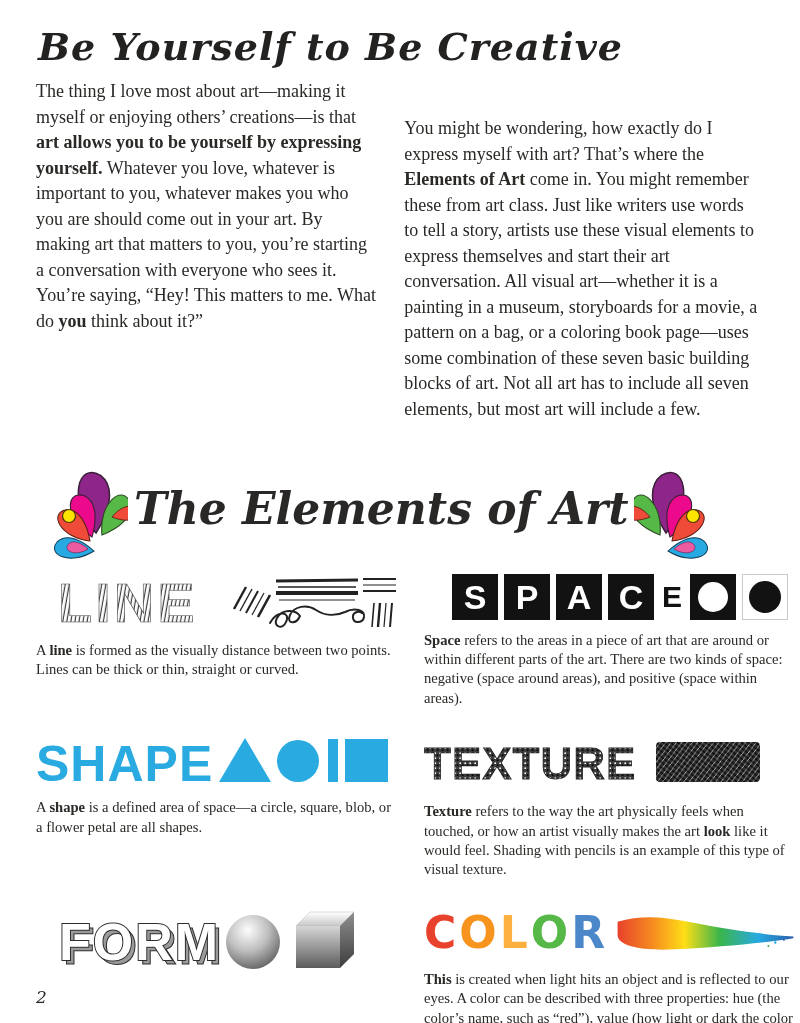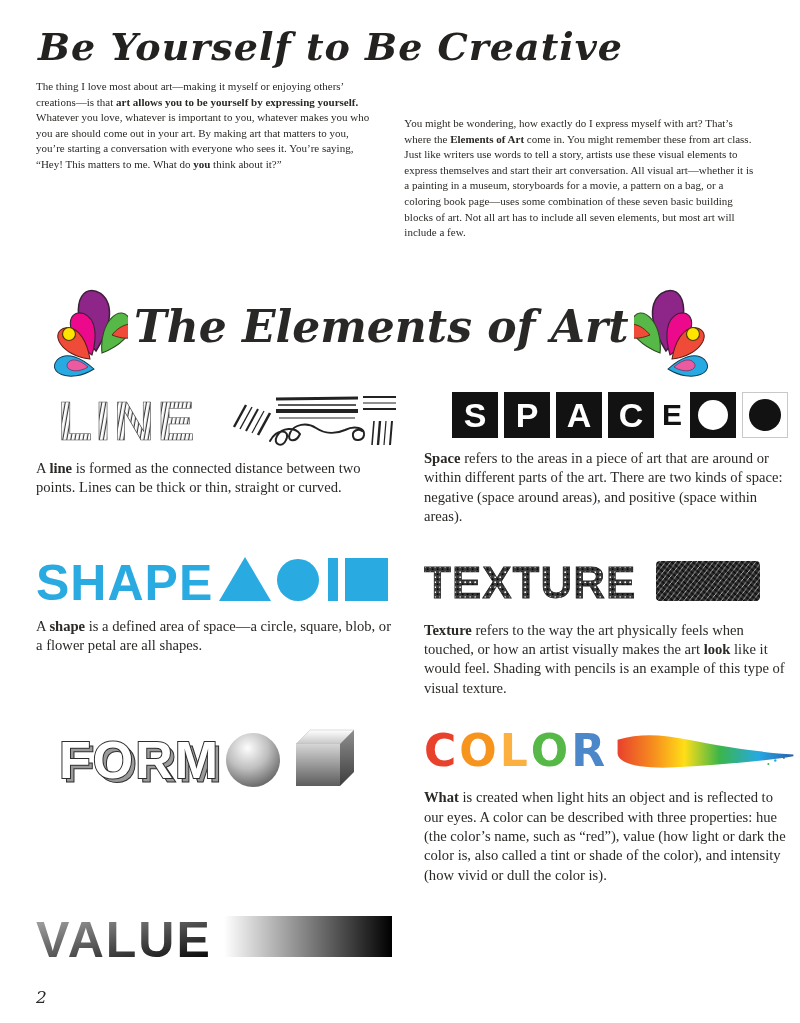--- a/index.html
+++ b/index.html
@@ -18,21 +18,21 @@
     font-family:"DejaVu Serif", serif;
     font-style:italic;
     font-weight:bold;
     font-size:38px;
     letter-spacing:1px;
     color:#242220;
   }
   .intro{display:flex;gap:28px;}
   .intro p{
     margin:0;
-    font-size:11px;
+    font-size:18px;
     line-height:1.42;
     color:#2b2926;
   }
   .intro .colL{width:356px;}
   .intro .colR{width:372px;margin-top:37px;}
   b{font-weight:bold;}
   .heading-row{
     margin-top:34px;
     display:flex;
     align-items:center;
@@ -171,21 +171,21 @@
           <line x1="305" y1="20" x2="338" y2="20" stroke-width="2"></line>
         </g>
         <path d="M212 52 c 8 -14 21 -11 16 -1 c -3 8 -14 5 -9 -4 c 5 -9 18 -9 23 -2 c -4 9 -14 8 -10 -1 c 4 -9 17 -11 26 -5 c 9 6 20 6 29 2 c 10 -5 20 -2 19 5 c -1 6 -10 7 -11 1 c -1 -5 5 -8 9 -5" fill="none" stroke="#222222" stroke-width="2" stroke-linecap="round"></path>
         <g stroke="#222222">
           <line x1="316" y1="32" x2="314" y2="56" stroke-width="1.6"></line>
           <line x1="322" y1="32" x2="320" y2="56" stroke-width="2.4"></line>
           <line x1="328" y1="32" x2="326" y2="56" stroke-width="1.2"></line>
           <line x1="334" y1="32" x2="332" y2="56" stroke-width="2"></line>
         </g>
       </svg>
-      <p class="caption"><span>A </span><b>line</b><span> is formed as the connected distance between two points. Lines can be thick or thin, straight or curved.</span></p>
+      <p class="caption"><span>A </span><b>line</b><span> is formed as the visually distance between two points. Lines can be thick or thin, straight or curved.</span></p>
     </div>
 
     <div class="sec sec-space">
       <div class="space-art">
         <div class="sp-tile">
             <span class="sp-letter">S</span>
           </div>
         <div class="sp-tile">
             <span class="sp-letter">P</span>
           </div>
@@ -288,21 +288,21 @@
               <stop offset="0.8" stop-color="#27A9E1"></stop>
               <stop offset="1" stop-color="#2B5FAC"></stop>
             </linearGradient>
           </defs>
           <path d="M3 10 C 30 2 55 4 85 10 C 135 20 175 25 207 27 L 207 29 C 170 35 120 39 70 42 C 30 44 4 38 3 26 Z" fill="url(#rain)"></path>
           <circle cx="186" cy="34" r="1.4" fill="#27A9E1"></circle>
           <circle cx="196" cy="31" r="1.1" fill="#2B5FAC"></circle>
           <circle cx="178" cy="38" r="1.2" fill="#3BB54A"></circle>
         </svg>
       </div>
-      <p class="caption"><b>What</b><span> is created when light hits an object and is reflected to our eyes. A color can be described with three properties: hue (the color’s name, such as “red”), value (how light or dark the color is, also called a tint or shade of the color), and intensity (how vivid or dull the color is).</span></p>
+      <p class="caption"><b>This</b><span> is created when light hits an object and is reflected to our eyes. A color can be described with three properties: hue (the color’s name, such as “red”), value (how light or dark the color is, also called a tint or shade of the color), and intensity (how vivid or dull the color is).</span></p>
     </div>
 
     <div class="sec sec-value">
       <svg class="art" width="356" height="58" viewBox="0 0 356 58">
         <defs>
           <linearGradient id="valGrad" x1="0" y1="0" x2="0.8" y2="1">
             <stop offset="0" stop-color="#b2b2b2"></stop>
             <stop offset="1" stop-color="#050505"></stop>
           </linearGradient>
           <linearGradient id="barGrad" x1="0" y1="0" x2="1" y2="0">

